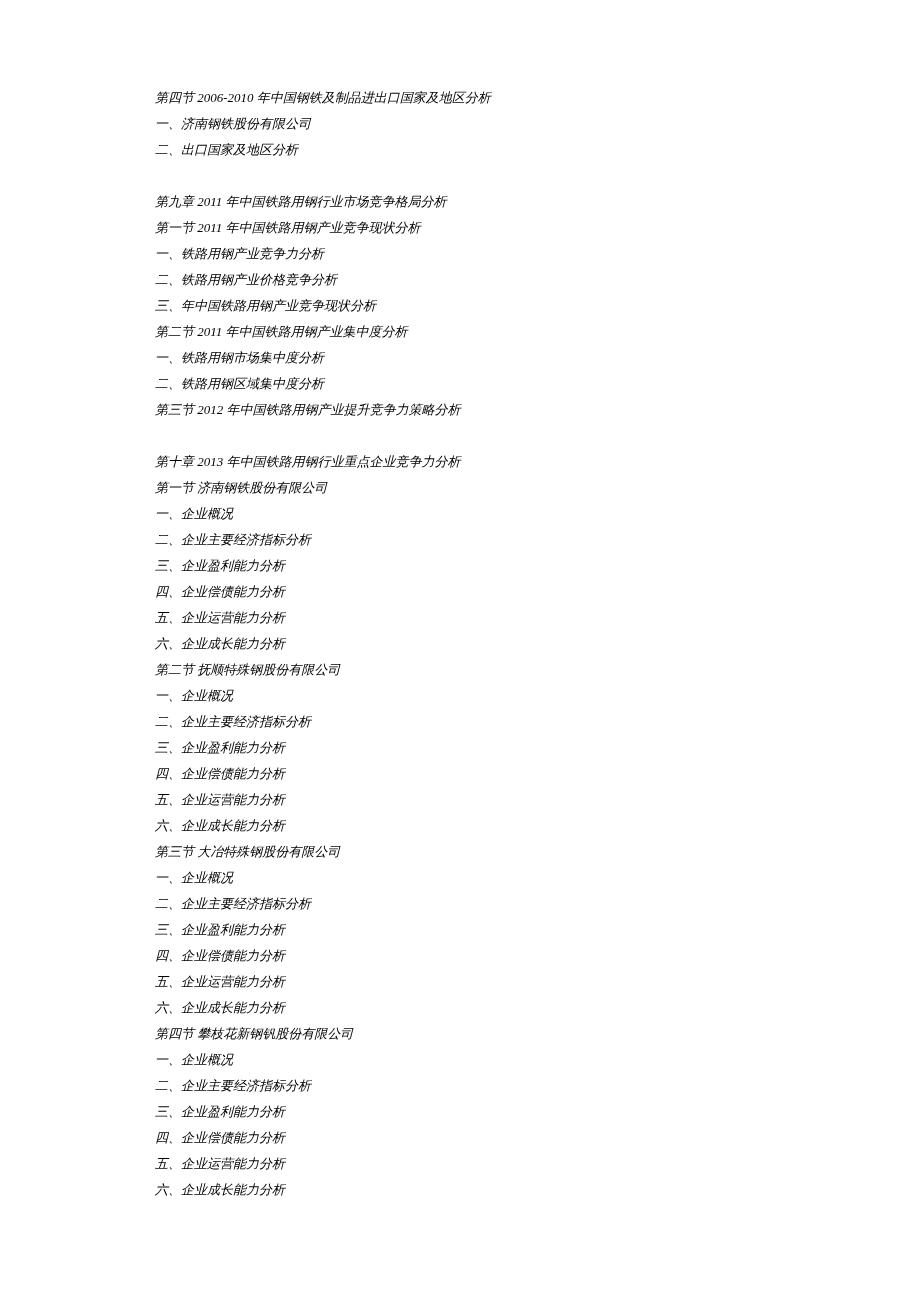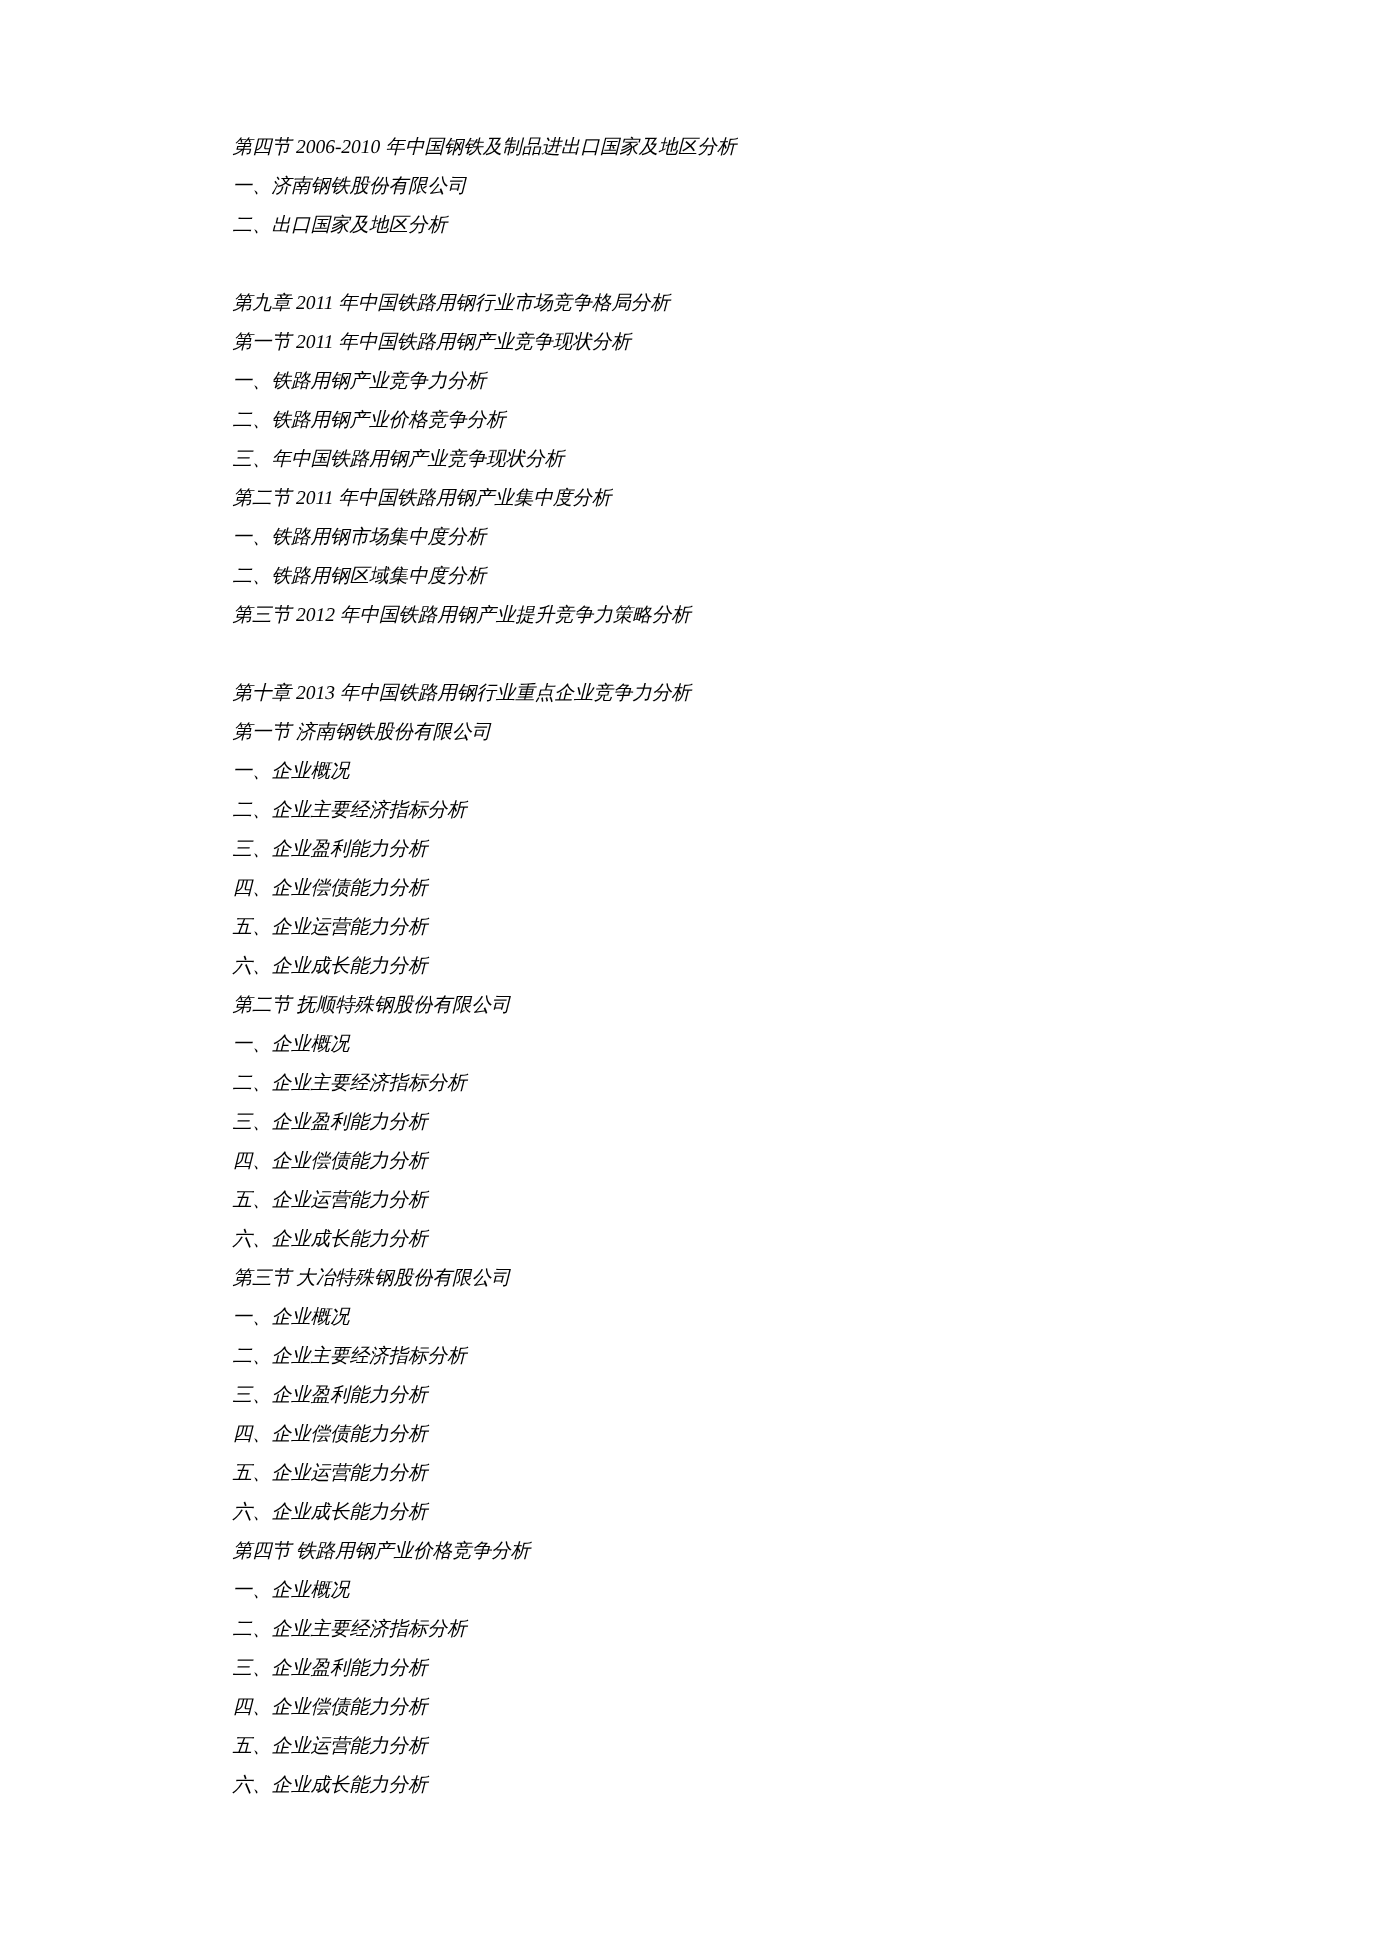--- a/index.html
+++ b/index.html
@@ -48,19 +48,19 @@
 <div class="line">四、企业偿债能力分析</div>
 <div class="line">五、企业运营能力分析</div>
 <div class="line">六、企业成长能力分析</div>
 <div class="line">第三节  大冶特殊钢股份有限公司</div>
 <div class="line">一、企业概况</div>
 <div class="line">二、企业主要经济指标分析</div>
 <div class="line">三、企业盈利能力分析</div>
 <div class="line">四、企业偿债能力分析</div>
 <div class="line">五、企业运营能力分析</div>
 <div class="line">六、企业成长能力分析</div>
-<div class="line">第四节  铁路用钢产业价格竞争分析</div>
+<div class="line">第四节  攀枝花新钢钒股份有限公司</div>
 <div class="line">一、企业概况</div>
 <div class="line">二、企业主要经济指标分析</div>
 <div class="line">三、企业盈利能力分析</div>
 <div class="line">四、企业偿债能力分析</div>
 <div class="line">五、企业运营能力分析</div>
 <div class="line">六、企业成长能力分析</div>
 
 </body></html>

